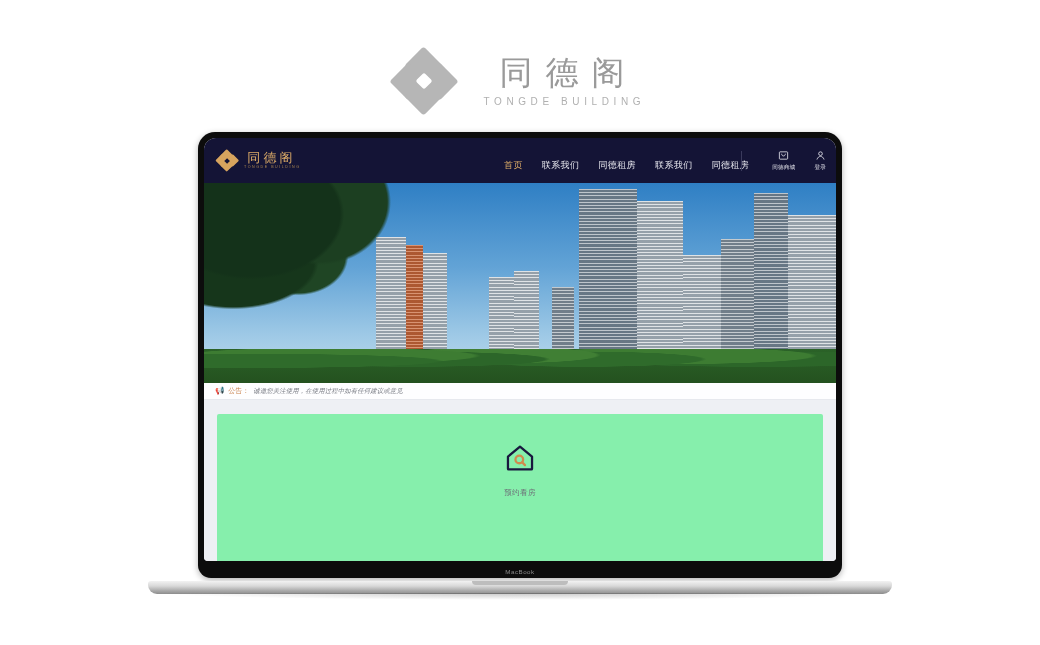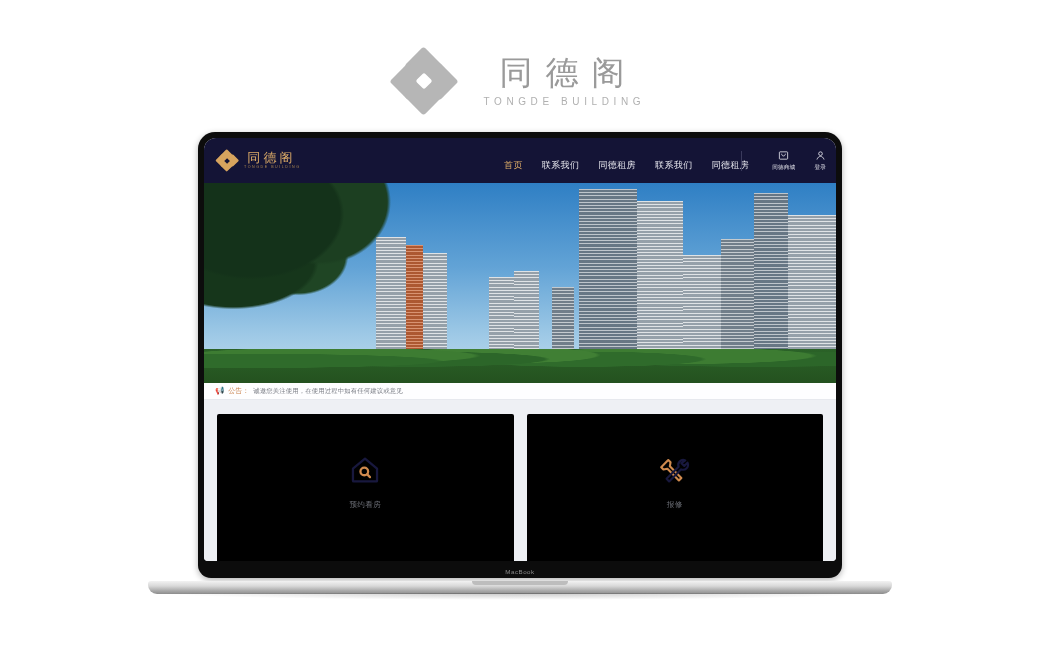--- a/index.html
+++ b/index.html
@@ -162,31 +162,31 @@
   }
 
   
   .announce {
     height: 17px; background: rgba(255,255,255,.92);
     display: flex; align-items: center; padding-left: 11px; gap: 4px;
     border-bottom: 1px solid #e7e9ee;
   }
   .announce-ico { font-size: 7.5px; color: #c8804a; line-height: 1; }
   .announce-key { font-size: 7px; color: #c8804a; font-family: "DejaVu Sans", sans-serif; }
-  .announce-text { font-size: 6.4px; color: #7a7d85; font-family: "DejaVu Sans", sans-serif; letter-spacing: .1px; }
+  .announce-text { font-size: 6.4px; color: #7a7d85; font-family: "DejaVu Sans", sans-serif; letter-spacing: .1px; font-style: italic; }
 
   
   .cards {
     display: flex; gap: 13px; padding: 14px 13px 0 13px;
     background: #eef0f4; height: 166px;
   }
   .card {
-    flex: 1; background: #000000; border-radius: 2px;
+    flex: 1; background: #86efac; border-radius: 2px;
     display: flex; flex-direction: column; align-items: center;
-    padding-top: 39px;
+    padding-top: 27px;
   }
   .card-ico { width: 34px; height: 34px; }
   .card-label {
     margin-top: 13px; font-size: 7.6px; color: #6d7078;
     font-family: "DejaVu Sans", sans-serif; letter-spacing: .3px;
   }
 </style>
 </head>
 <body>
 
@@ -282,27 +282,20 @@
         <div class="card">
           <svg class="card-ico" viewBox="0 0 48 48" fill="none">
             <path d="M7 22 24 8l17 14v17a1 1 0 0 1-1 1H8a1 1 0 0 1-1-1z" stroke="#18183e" stroke-width="3.2" stroke-linejoin="round" stroke-linecap="round"></path>
             <circle cx="23" cy="26" r="5.4" stroke="#d08a4e" stroke-width="3.2"></circle>
             <path d="M27.2 30.2 31 34" stroke="#d08a4e" stroke-width="3.2" stroke-linecap="round"></path>
           </svg>
           <div class="card-label">预约看房</div>
         </div>
 
 
-        <div class="card">
-          <svg class="card-ico" viewBox="0 0 48 48" fill="none">
-            <path d="M12 12.5 14.5 10l3.2 3.2-1 5.6L33 35.2l-3.5 3.5L13.3 22.3l-5.6 1L4.5 20z" stroke="#d08a4e" stroke-width="3" stroke-linejoin="round"></path>
-            <path d="M38.5 10.5a7 7 0 0 0-9.4 9l-17 17 3.6 3.6 17-17a7 7 0 0 0 9-9.4l-4.6 4.6-4-4z" stroke="#18183e" stroke-width="3" stroke-linejoin="round"></path>
-          </svg>
-          <div class="card-label">报修</div>
-        </div>
 
       </div>
     </div>
   </div>
 
   <div class="laptop-base"></div>
   <div class="laptop-shadow"></div>
 </div>
 
 </body></html>

